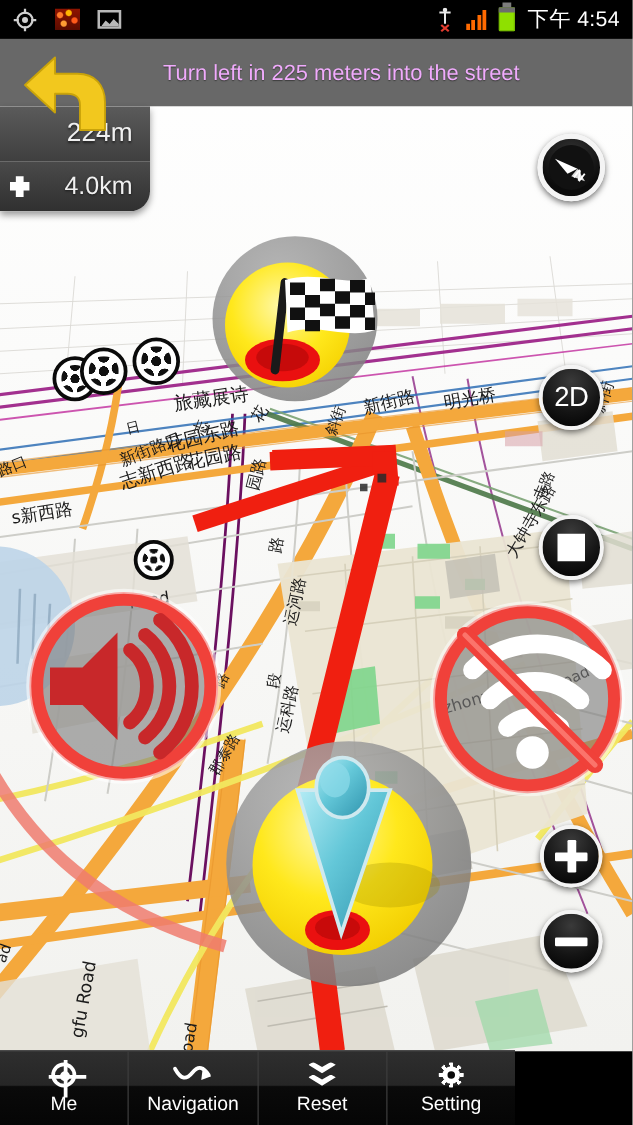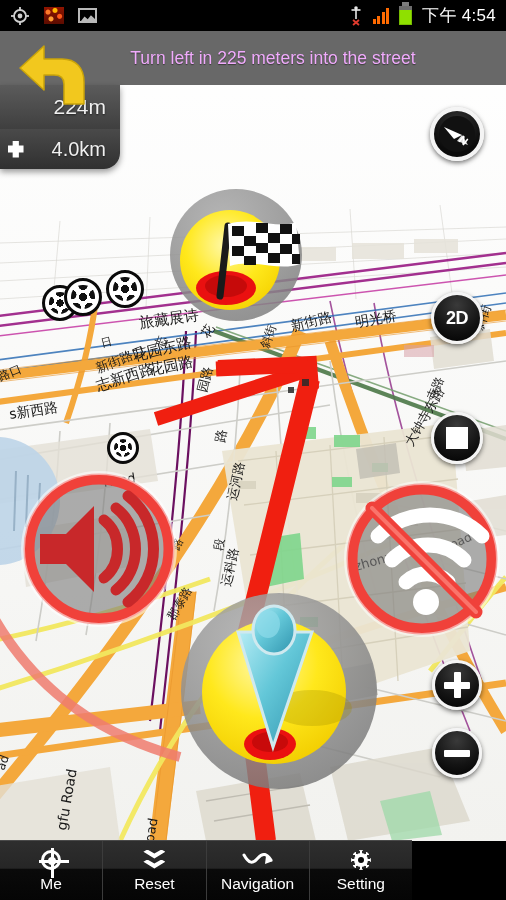--- a/index.html
+++ b/index.html
@@ -86,21 +86,21 @@
      clip-path:polygon(0 30%,30% 30%,30% 0,70% 0,70% 30%,100% 30%,100% 70%,70% 70%,70% 100%,30% 100%,30% 70%,0 70%); }
 
   
   .rbtn{
     position:absolute; border-radius:50%;
     background:radial-gradient(circle at 50% 22%, #3a3a3a 0%, #141414 58%, #000 100%);
     border:3px solid #f4f4f4; z-index:38;
     display:flex; align-items:center; justify-content:center;
     box-shadow:0 2px 5px rgba(0,0,0,.55);
   }
-  .rbtn-lbl{ color:#fff; font-size:18px; font-weight:bold; letter-spacing:-.5px; }
+  .rbtn-lbl{ color:#fff; font-size:22px; font-weight:normal; letter-spacing:-.5px; }
   #btn-compass{ left:430px; top:107px; width:54px; height:54px; border-width:4px;
      background:radial-gradient(circle at 50% 25%,#333,#0b0b0b 70%); }
   #btn-2d{ left:431px; top:292px; width:52px; height:52px; }
   #btn-stop{ left:431px; top:412px; width:52px; height:52px; }
   #btn-zoomin{ left:432px; top:660px; width:50px; height:50px; }
   #btn-zoomout{ left:432px; top:728px; width:50px; height:50px; }
   .sq-stop{ width:22px; height:22px; background:#fff; }
   .plus, .minus{ position:relative; width:26px; height:26px; }
   .plus::before,.plus::after,.minus::before{
     content:""; position:absolute; background:#fff; border-radius:1px;}
@@ -603,37 +603,37 @@
     <div class="tab">
       <span class="tab-ico">
         <span class="ico-me">
             <span></span>
           </span>
       </span>
       <span class="tab-lbl">Me</span>
     </div>
     <div class="tab">
       <span class="tab-ico">
+        <svg width="32" height="20" viewBox="0 0 32 20">
+          <path d="M2 5 C7 14 11 14 16 8 C21 2 25 4 29 10" fill="none" stroke="#fff" stroke-width="3" stroke-linecap="round"></path>
+          <path d="M24 6 L31 11 L23 14 Z" fill="#fff"></path>
+        </svg>
+      </span>
+      <span class="tab-lbl">Navigation</span>
+    </div>
+    <div class="tab">
+      <span class="tab-ico">
         <span class="ico-reset">
             <i></i>
             <i></i>
           </span>
       </span>
       <span class="tab-lbl">Reset</span>
     </div>
     <div class="tab">
       <span class="tab-ico">
-        <svg width="32" height="20" viewBox="0 0 32 20">
-          <path d="M2 5 C7 14 11 14 16 8 C21 2 25 4 29 10" fill="none" stroke="#fff" stroke-width="3" stroke-linecap="round"></path>
-          <path d="M24 6 L31 11 L23 14 Z" fill="#fff"></path>
-        </svg>
-      </span>
-      <span class="tab-lbl">Navigation</span>
-    </div>
-    <div class="tab">
-      <span class="tab-ico">
         <span class="ico-gear"></span>
       </span>
       <span class="tab-lbl">Setting</span>
     </div>
   </div>
 
 </div>
 
 </body></html>

